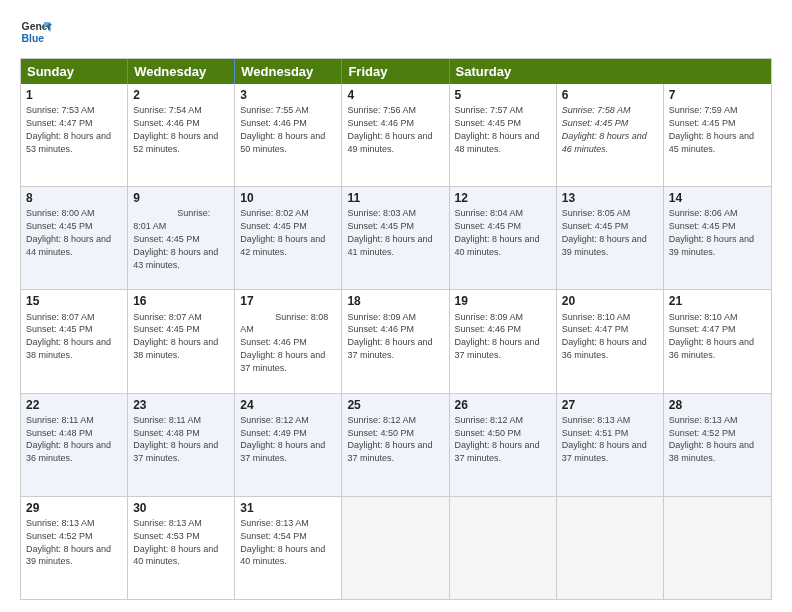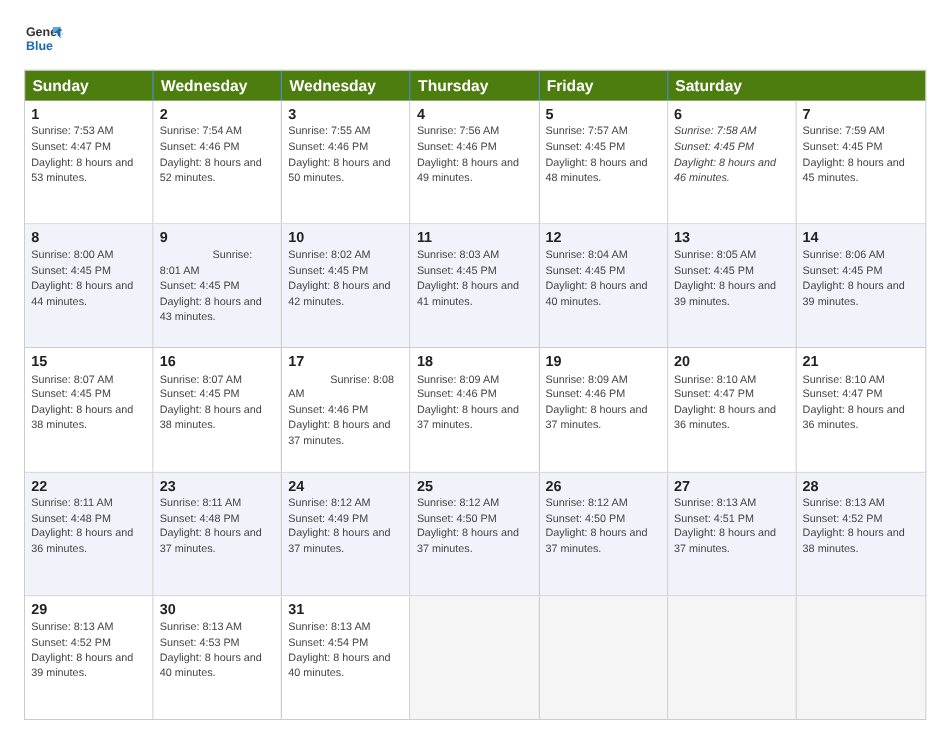--- a/index.html
+++ b/index.html
@@ -118,21 +118,20 @@
       <div class="main-title"></div>
       <div class="subtitle"></div>
     </div>
   </div>
 
   <div class="calendar">
     <div class="cal-header-row">
     <div class="cal-header-cell">Sunday</div>
         <div class="cal-header-cell">Wednesday</div>
         <div class="cal-header-cell">Wednesday</div>
-        <div class="cal-header-cell">Thursday</div>
         <div class="cal-header-cell">Friday</div>
         <div class="cal-header-cell">Saturday</div>
       </div>
     <div class="cal-body">
     <div class="cal-row">
           <div class="cal-cell"><span class="day-num">1</span><span class="cell-text" style="white-space: pre-line;">Sunrise: 7:53 AM
 Sunset: 4:47 PM
 Daylight: 8 hours and 53 minutes.</span></div>
           <div class="cal-cell"><span class="day-num">2</span><span class="cell-text" style="white-space: pre-line;">Sunrise: 7:54 AM
 Sunset: 4:46 PM

